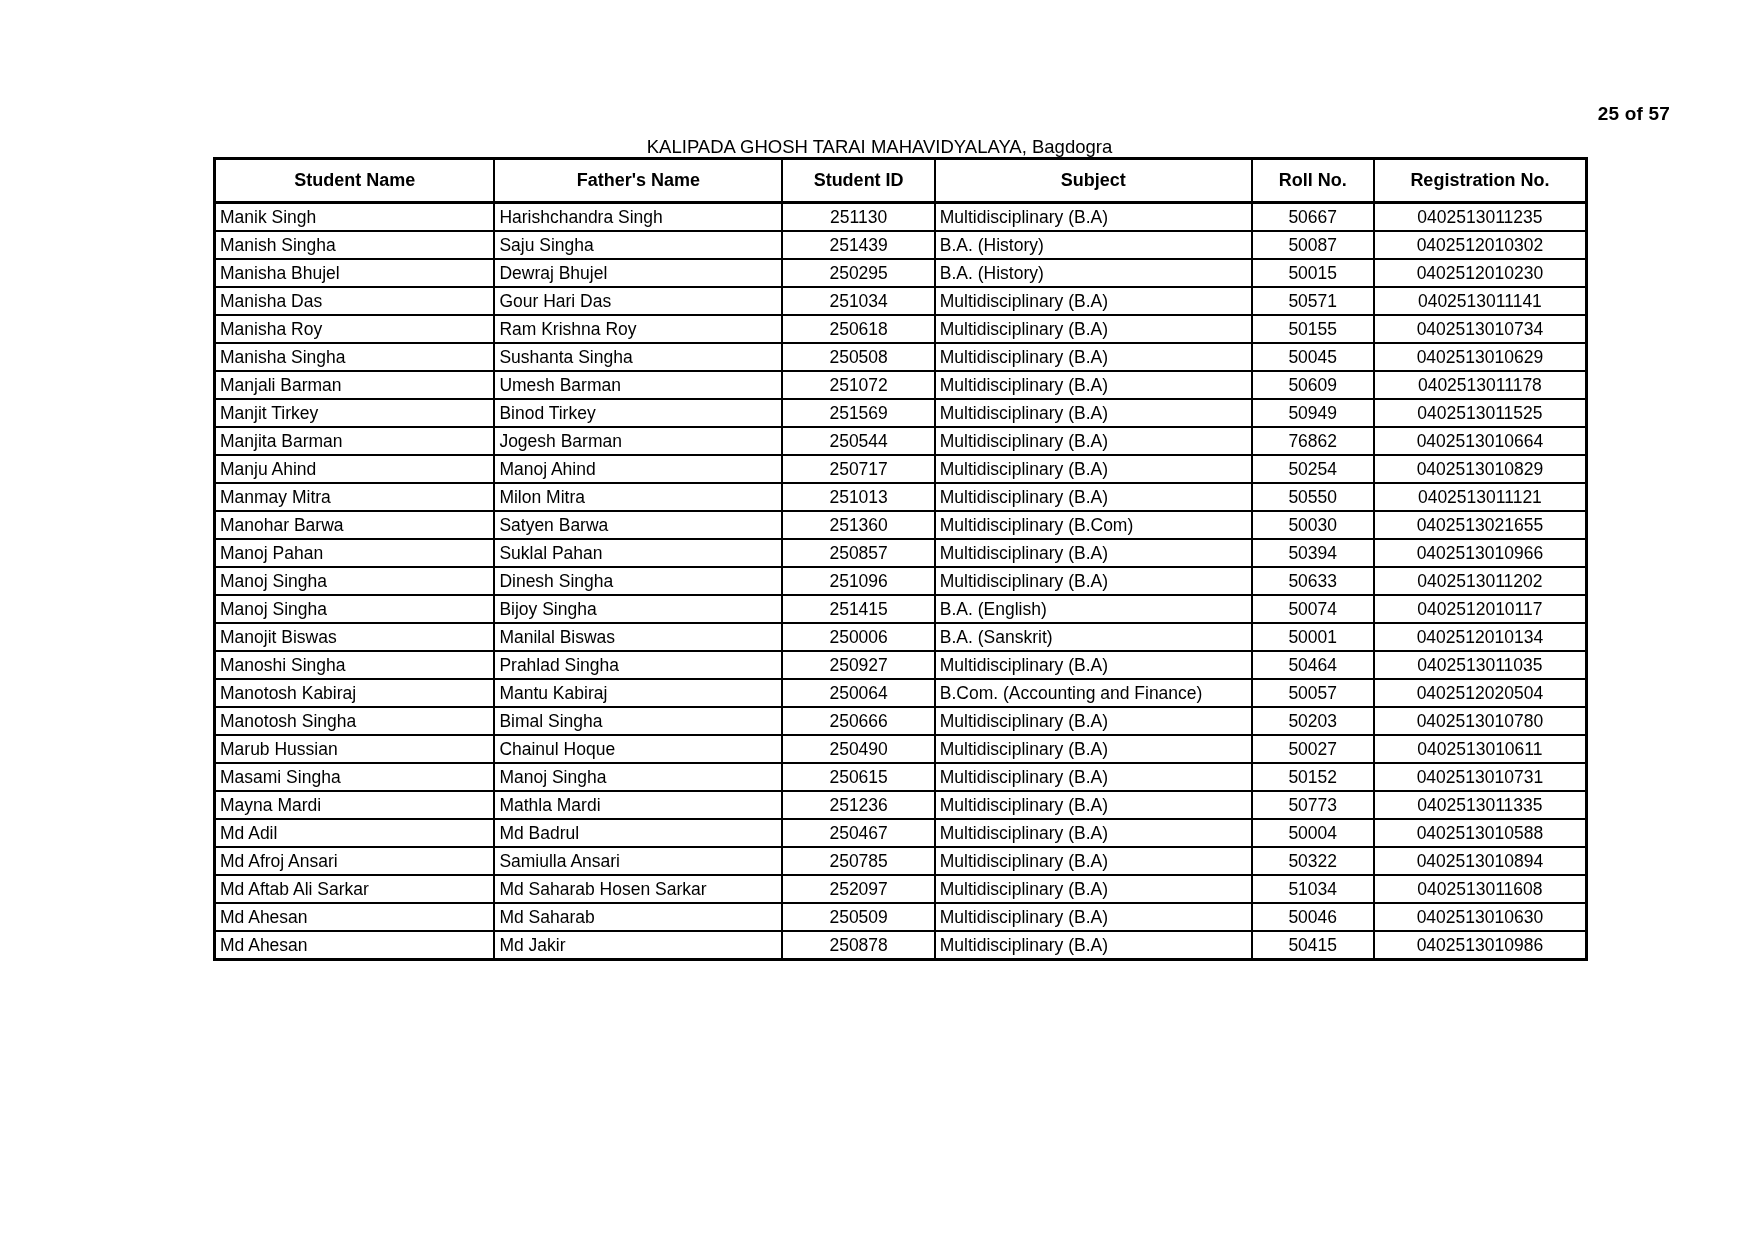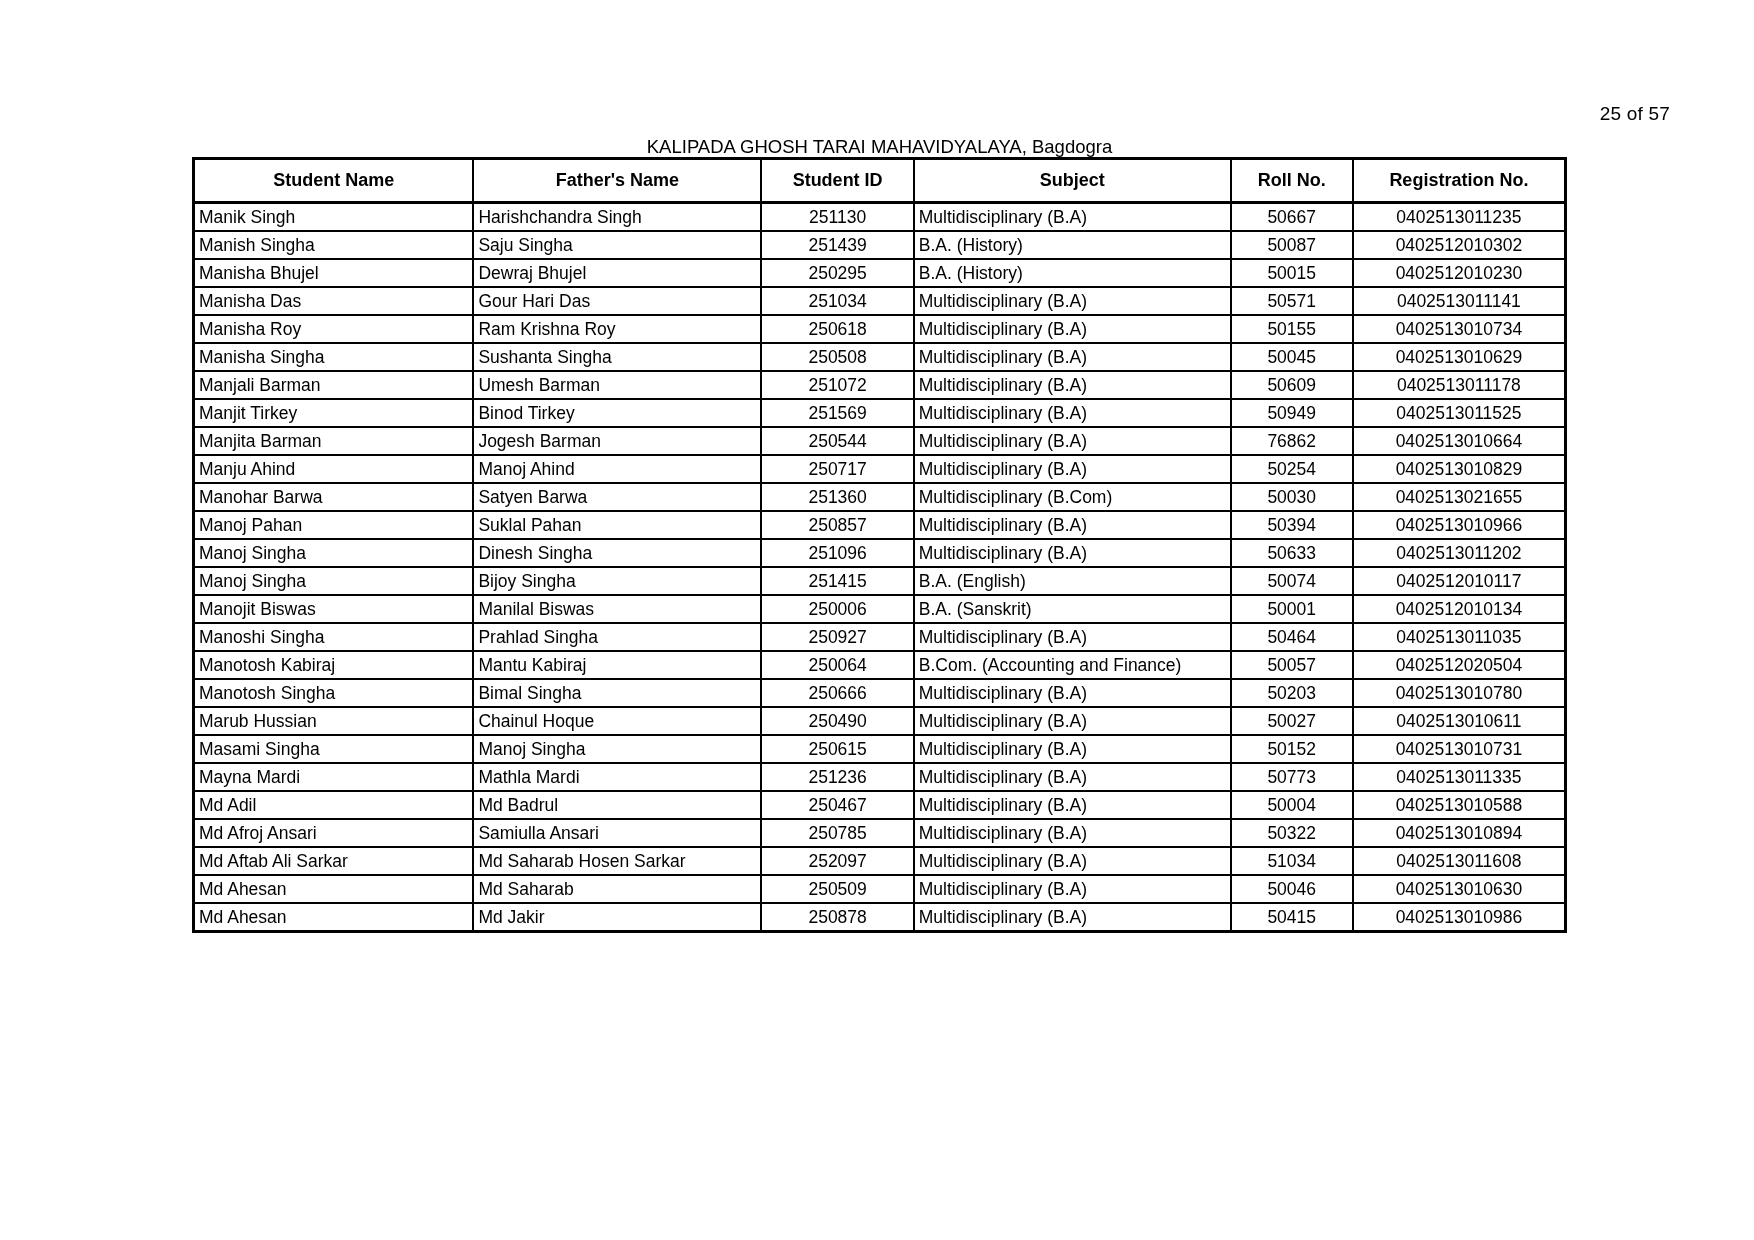--- a/index.html
+++ b/index.html
@@ -16,21 +16,21 @@
     color: #000000;
     overflow: hidden;
   }
   .page-number {
     position: absolute;
     top: 103px;
     left: 1450px;
     width: 220px;
     text-align: right;
     font-size: 19px;
-    font-weight: normal;
+    font-weight: bold;
     letter-spacing: 0.2px;
   }
   .doc-title {
     position: absolute;
     top: 136px;
     left: 192px;
     width: 1375px;
     text-align: center;
     font-size: 18.5px;
     font-weight: normal;
@@ -54,20 +54,21 @@
   table.student-table th,
   table.student-table td {
     border: 2px solid #000000;
     overflow: hidden;
     white-space: nowrap;
     vertical-align: middle;
     padding: 0 4px;
   }
   table.student-table {
     border: 3px solid #000000;
+    margin-left: 21px;
   }
   table.student-table thead th {
     height: 41px;
     font-size: 18px;
     font-weight: bold;
     text-align: center;
     border-bottom: 3px solid #000000;
   }
   table.student-table tbody td {
     height: 26px;
@@ -179,20 +180,28 @@
         </tr>
         <tr>
           <td class="c0">Manju Ahind</td>
           <td class="c1">Manoj Ahind</td>
           <td class="c2">250717</td>
           <td class="c3">Multidisciplinary (B.A)</td>
           <td class="c4">50254</td>
           <td class="c5">0402513010829</td>
         </tr>
         <tr>
+          <td class="c0">Manmay Mitra</td>
+          <td class="c1">Milon Mitra</td>
+          <td class="c2">251013</td>
+          <td class="c3">Multidisciplinary (B.A)</td>
+          <td class="c4">50550</td>
+          <td class="c5">0402513011121</td>
+        </tr>
+        <tr>
           <td class="c0">Manohar Barwa</td>
           <td class="c1">Satyen Barwa</td>
           <td class="c2">251360</td>
           <td class="c3">Multidisciplinary (B.Com)</td>
           <td class="c4">50030</td>
           <td class="c5">0402513021655</td>
         </tr>
         <tr>
           <td class="c0">Manoj Pahan</td>
           <td class="c1">Suklal Pahan</td>

